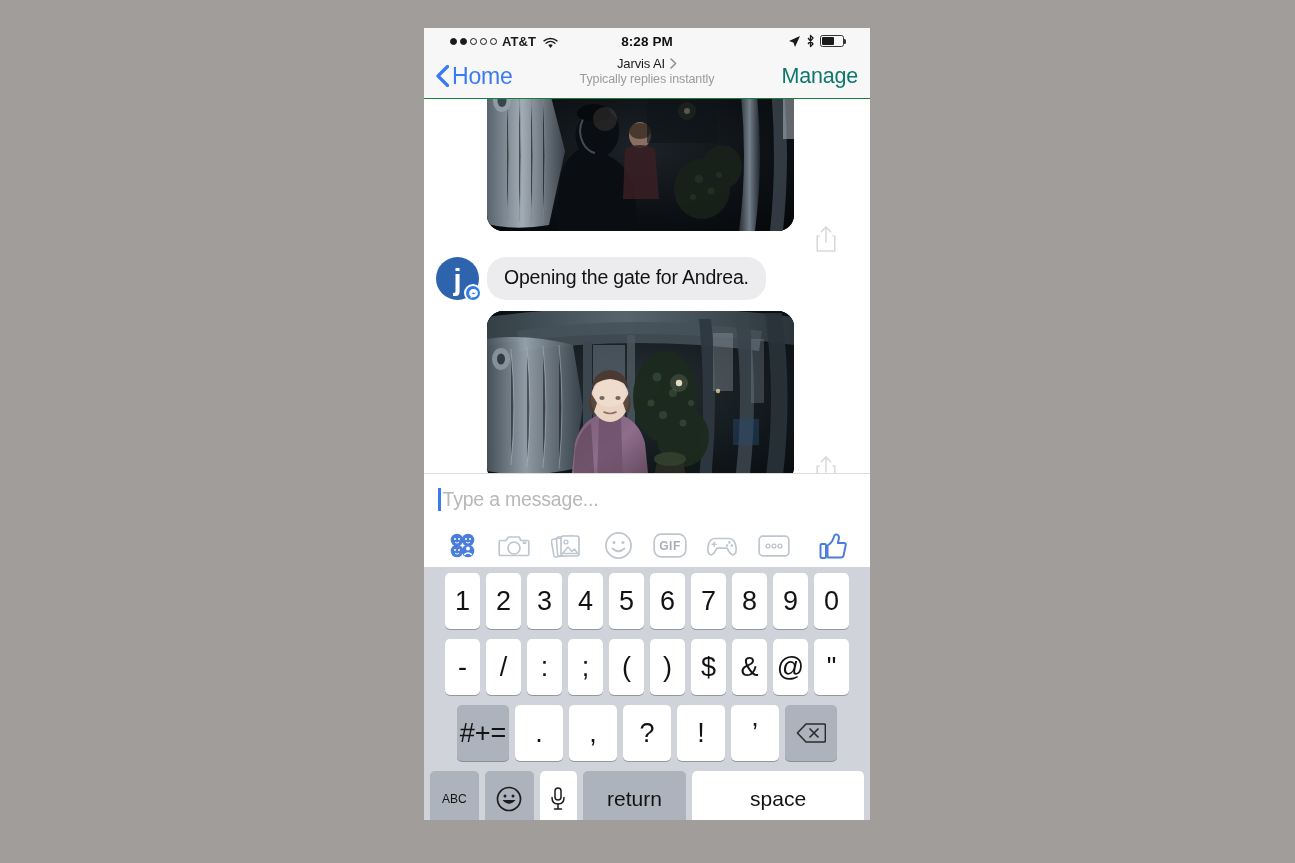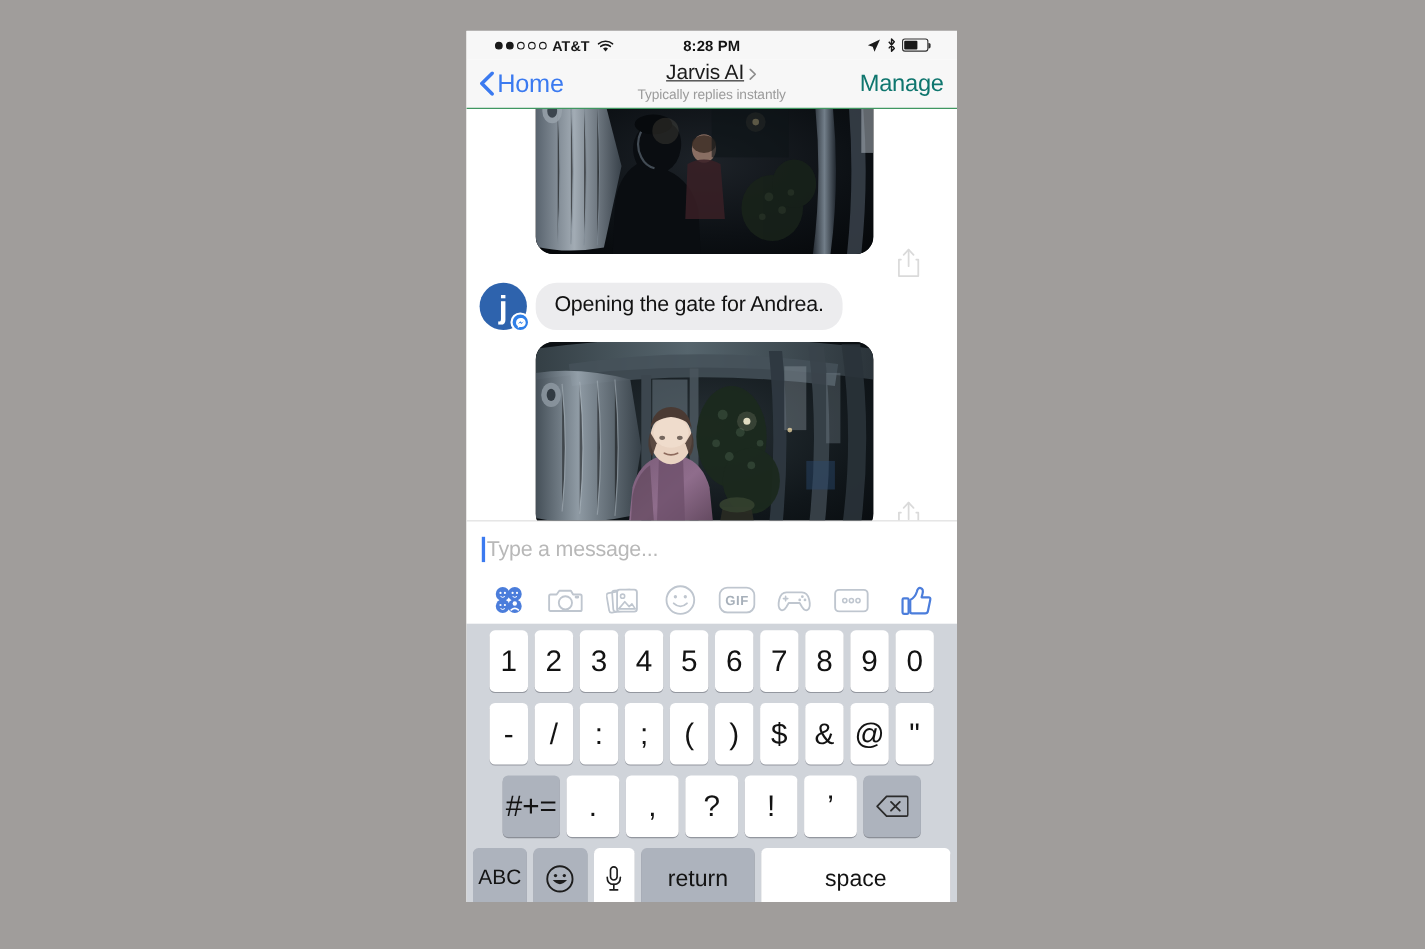--- a/index.html
+++ b/index.html
@@ -67,21 +67,21 @@
   .nav-back {
     display: flex; align-items: center; gap: 3px; cursor: pointer; z-index: 3;
   }
   .chev-left { width: 13px; height: 22px; display: block; }
   .nav-back-label { font-size: 23px; color: #3b7af0; letter-spacing: -.2px; }
   .nav-center {
     position: absolute; left: 0; right: 0; top: 2px;
     display: flex; flex-direction: column; align-items: center; pointer-events: none;
   }
   .nav-title-row { display: flex; align-items: center; gap: 5px; pointer-events: auto; cursor: pointer; }
-  .nav-title { font-size: 19px; color: #1b1b1b; letter-spacing: -.1px; text-decoration: underline; }
+  .nav-title { font-size: 13px; color: #1b1b1b; letter-spacing: -.1px; }
   .nav-chev { width: 7px; height: 11px; }
   .nav-sub { font-size: 12.5px; color: #9b9b9b; margin-top: 1px; letter-spacing: -.1px; }
   .nav-action {
     margin-left: auto; font-size: 21.5px; color: #0f766e; cursor: pointer; z-index: 3; letter-spacing: -.2px;
   }
 
   
   .thread {
     height: 374px;
     background: #ffffff;
@@ -170,21 +170,21 @@
     font-size: 27px; color: #131313; height: 56px;
     margin: 0 3px; cursor: pointer; user-select: none;
     font-family: "Liberation Sans", sans-serif;
   }
   .krow.r1 .key { width: 35px; }
   .krow.r2 .key { width: 35px; }
   .krow.r3 .key { width: 48px; font-size: 27px; }
   .key.gray { background: #adb3bd; box-shadow: 0 1px 0 rgba(120,124,132,.8); }
   .key.hashkey { width: 52px !important; font-size: 19px; }
   .key.delkey  { width: 52px !important; }
-  .key.abckey  { width: 50px !important; font-size: 19px; height: 56px; }
+  .key.abckey  { width: 50px !important; font-size: 12px; height: 56px; }
   .key.emojikey{ width: 50px !important; height: 56px; }
   .key.mickey  { width: 38px !important; height: 56px; }
   .key.spacekey{ width: 176px !important; font-size: 21px; height: 56px; }
   .key.retkey  { width: 106px !important; font-size: 21px; height: 56px; }
   .krow.r4 .key { margin: 0 3px; }
 </style>
 </head>
 <body>
 
 <div id="phone">

